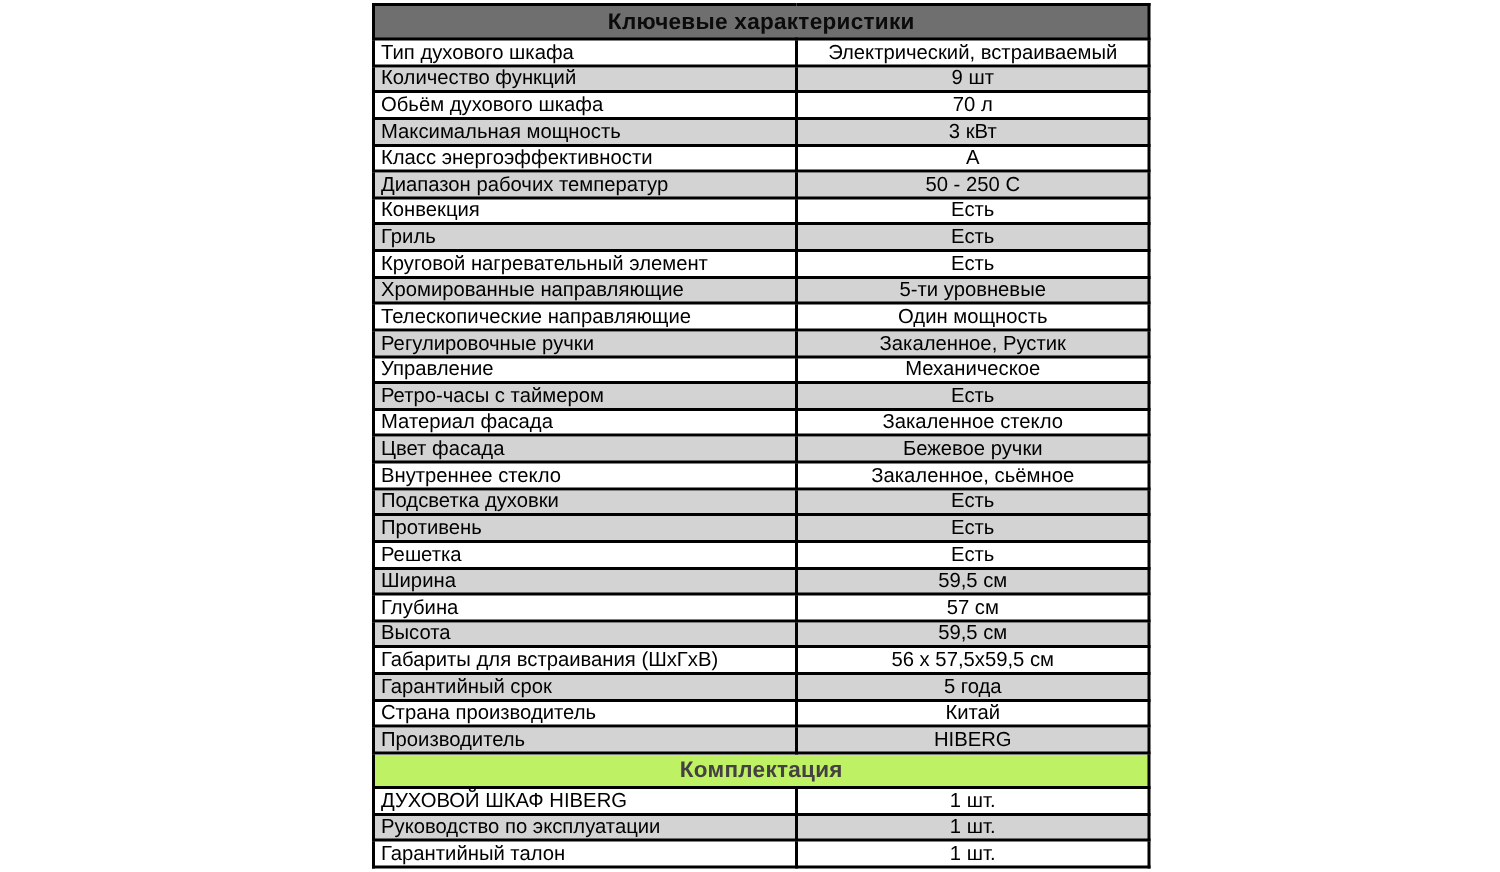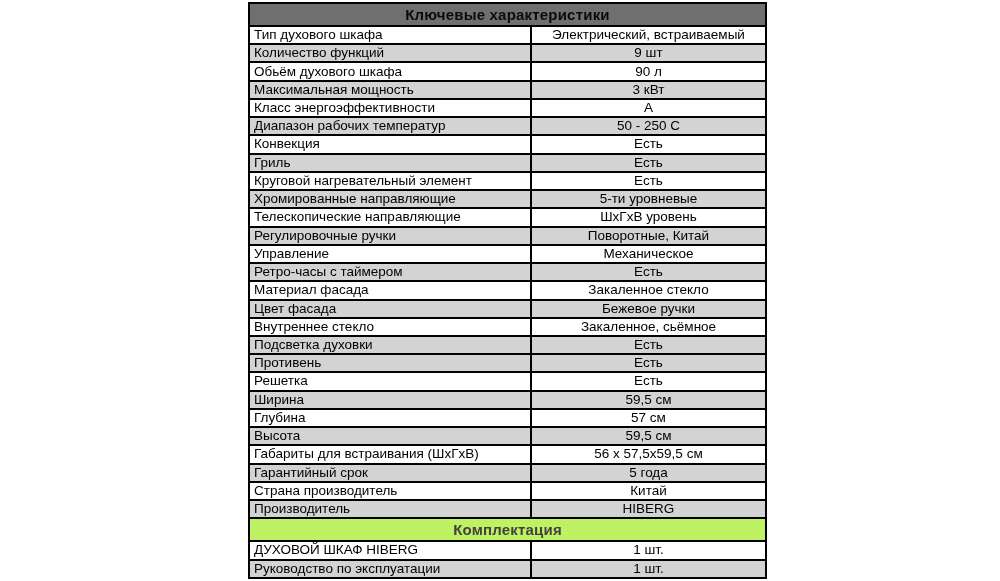--- a/index.html
+++ b/index.html
@@ -66,21 +66,21 @@
       <tr>
         <td class="lbl">Тип духового шкафа</td>
         <td class="val">Электрический, встраиваемый</td>
       </tr>
       <tr class="stripe">
         <td class="lbl">Количество функций</td>
         <td class="val">9 шт</td>
       </tr>
       <tr>
         <td class="lbl">Обьём духового шкафа</td>
-        <td class="val">90 л</td>
+        <td class="val">70 л</td>
       </tr>
       <tr class="stripe">
         <td class="lbl">Максимальная мощность</td>
         <td class="val">3 кВт</td>
       </tr>
       <tr>
         <td class="lbl">Класс энергоэффективности</td>
         <td class="val">А</td>
       </tr>
       <tr class="stripe">
@@ -98,25 +98,25 @@
       <tr>
         <td class="lbl">Круговой нагревательный элемент</td>
         <td class="val">Есть</td>
       </tr>
       <tr class="stripe">
         <td class="lbl">Хромированные направляющие</td>
         <td class="val">5-ти уровневые</td>
       </tr>
       <tr>
         <td class="lbl">Телескопические направляющие</td>
-        <td class="val">ШхГхВ уровень</td>
+        <td class="val">Один мощность</td>
       </tr>
       <tr class="stripe">
         <td class="lbl">Регулировочные ручки</td>
-        <td class="val">Поворотные, Китай</td>
+        <td class="val">Закаленное, Рустик</td>
       </tr>
       <tr>
         <td class="lbl">Управление</td>
         <td class="val">Механическое</td>
       </tr>
       <tr class="stripe">
         <td class="lbl">Ретро-часы с таймером</td>
         <td class="val">Есть</td>
       </tr>
       <tr>
@@ -175,14 +175,18 @@
         <td colspan="2" style="background: #bef264; color: rgb(69, 64, 65);">Комплектация</td>
       </tr>
       <tr>
         <td class="lbl">ДУХОВОЙ ШКАФ HIBERG</td>
         <td class="val">1 шт.</td>
       </tr>
       <tr class="stripe">
         <td class="lbl">Руководство по эксплуатации</td>
         <td class="val">1 шт.</td>
       </tr>
+      <tr>
+        <td class="lbl">Гарантийный талон</td>
+        <td class="val">1 шт.</td>
+      </tr>
     </tbody>
 </table>
 
 </body></html>

